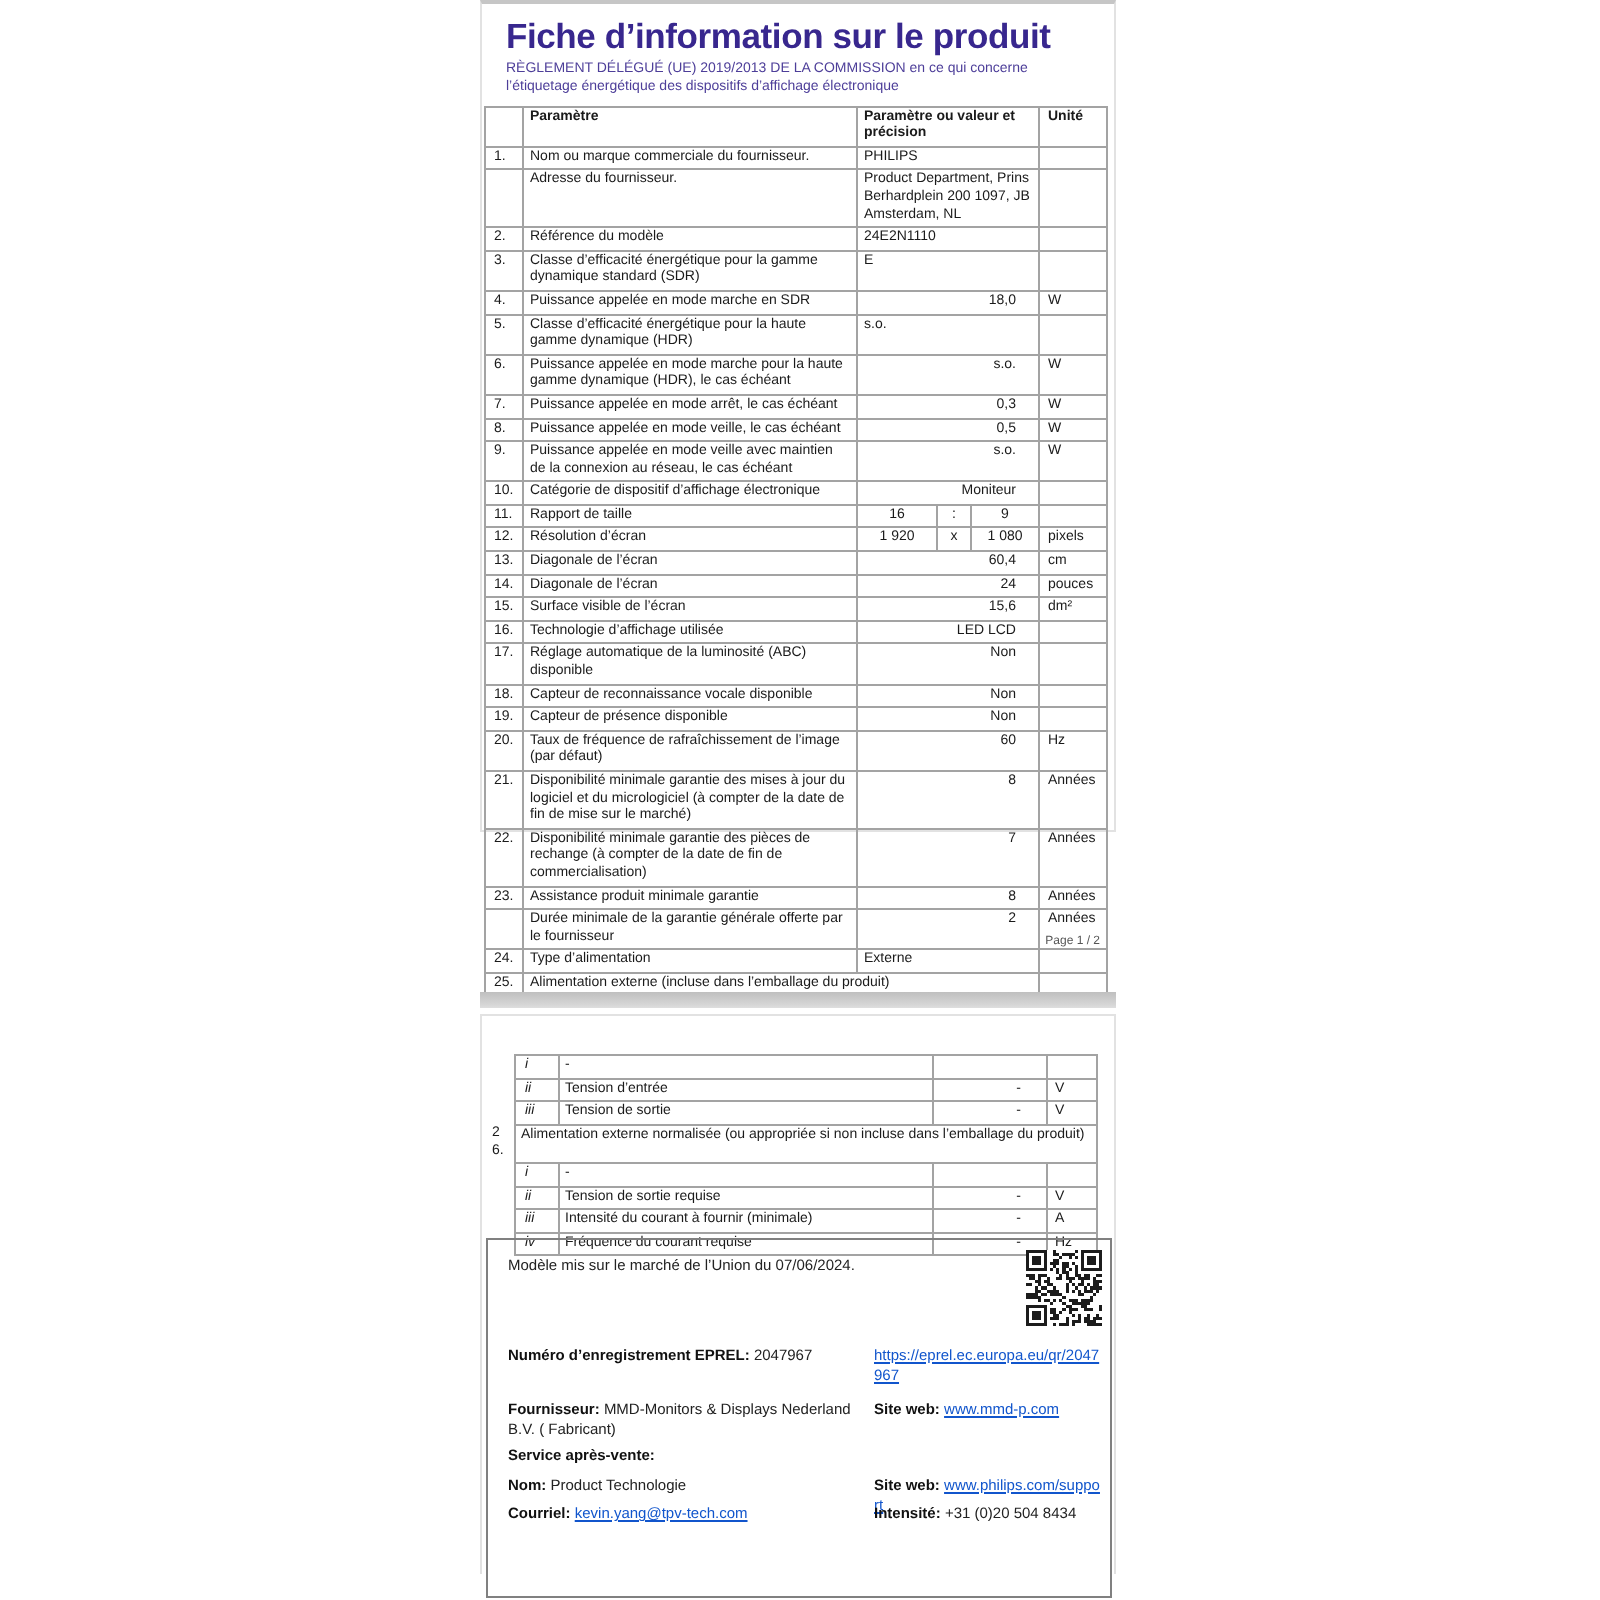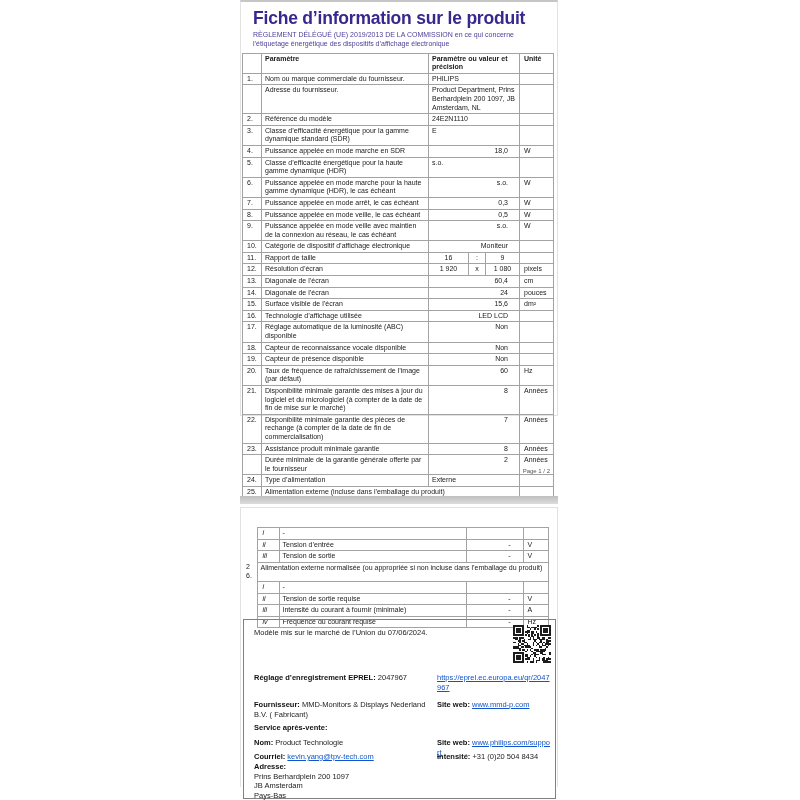--- a/index.html
+++ b/index.html
@@ -616,21 +616,21 @@
           <rect x="13" y="24" width="1" height="1" fill="#1c1c1c"></rect>
           <rect x="15" y="24" width="1" height="1" fill="#1c1c1c"></rect>
           <rect x="20" y="24" width="1" height="1" fill="#1c1c1c"></rect>
           <rect x="21" y="24" width="1" height="1" fill="#1c1c1c"></rect>
           <rect x="22" y="24" width="1" height="1" fill="#1c1c1c"></rect>
           <rect x="23" y="24" width="1" height="1" fill="#1c1c1c"></rect>
           <rect x="24" y="24" width="1" height="1" fill="#1c1c1c"></rect>
         </svg></div>
 
     <div class="row l" style="top:53px">
-      <span class="lbl">Réglage d’enregistrement EPREL:</span>
+      <span class="lbl">Numéro d’enregistrement EPREL:</span>
       <span>2047967</span>
     </div>
     <div class="row r" style="top:53px">
       <a class="lnk">https://eprel.ec.europa.eu/qr/2047967</a>
     </div>
 
     <div class="row l" style="top:80px">
       <span class="lbl">Fournisseur:</span>
       <span>MMD-Monitors &amp; Displays Nederland B.V. ( Fabricant)</span>
     </div>
@@ -652,20 +652,14 @@
 
     <div class="row l" style="top:132px">
       <span class="lbl">Courriel:</span>
       <a class="lnk">kevin.yang@tpv-tech.com</a>
     </div>
     <div class="row r" style="top:132px">
       <span class="lbl">Intensité:</span>
       <span>+31 (0)20 504 8434</span>
     </div>
 
-    <div class="row l" style="top:142px">
-      <div class="lbl">Adresse:</div>
-      <div>Prins Berhardplein 200 1097</div>
-      <div>JB Amsterdam</div>
-      <div>Pays-Bas</div>
-    </div>
   </div>
 </div>
 
 </body></html>

